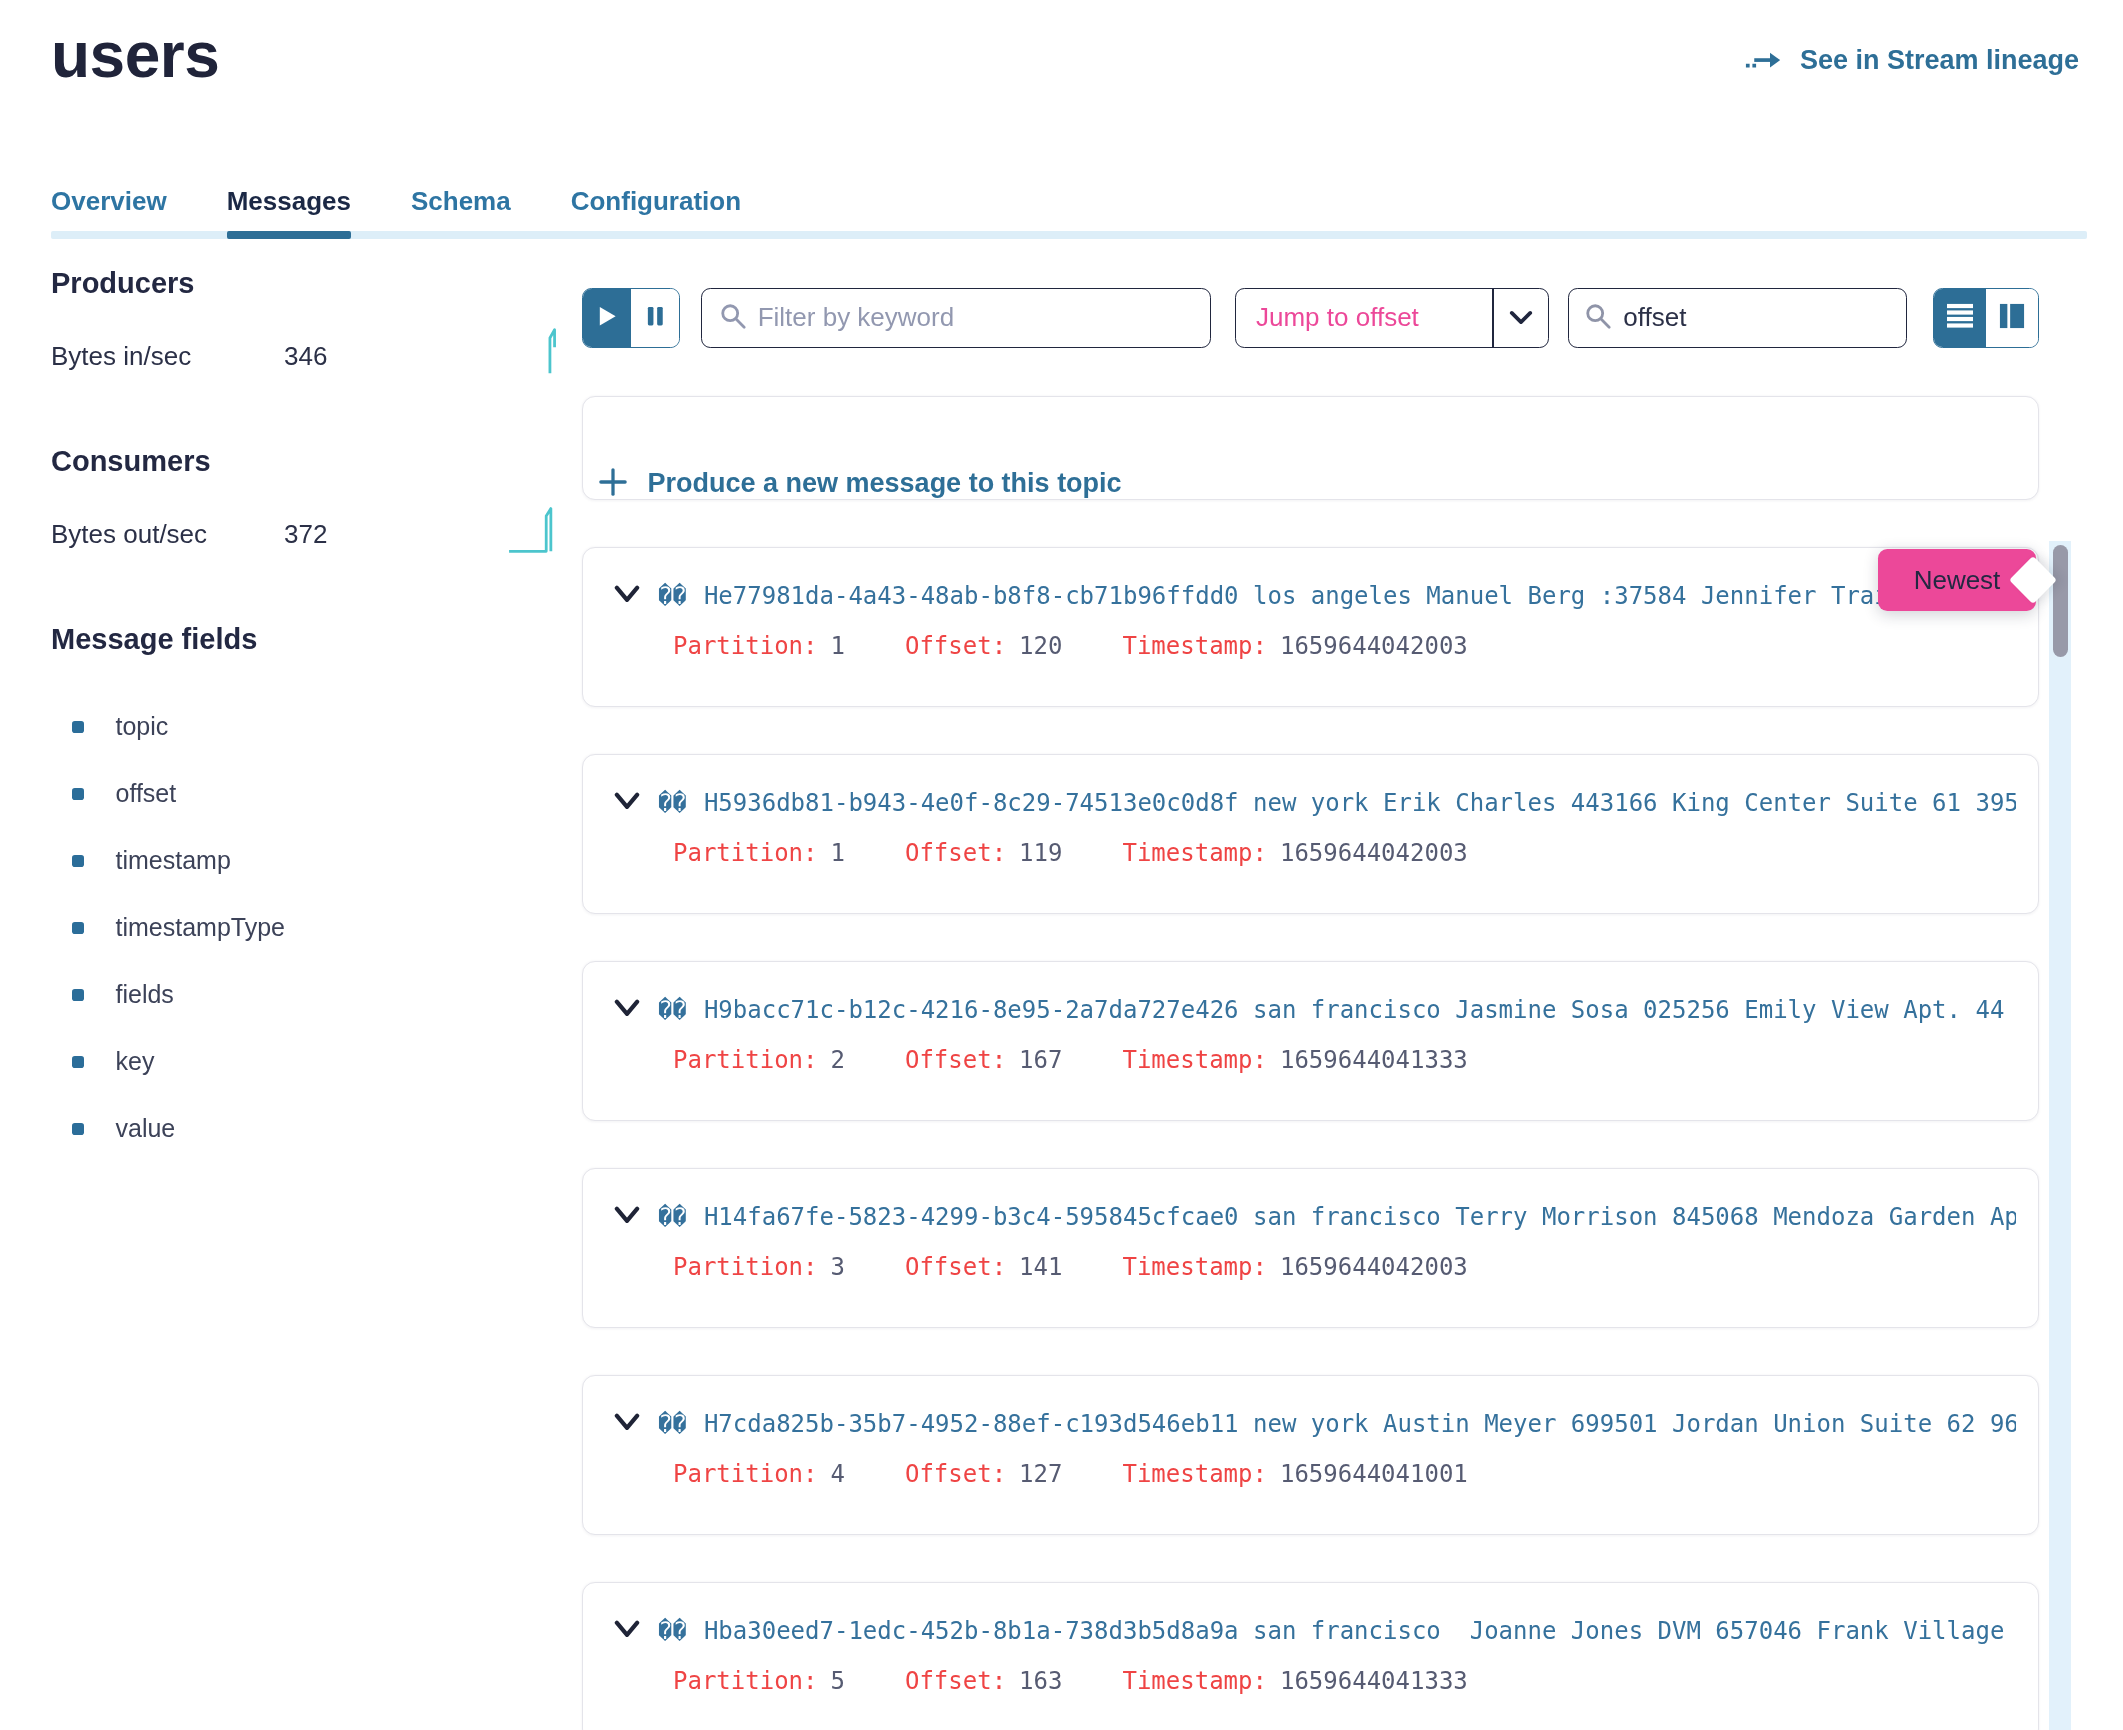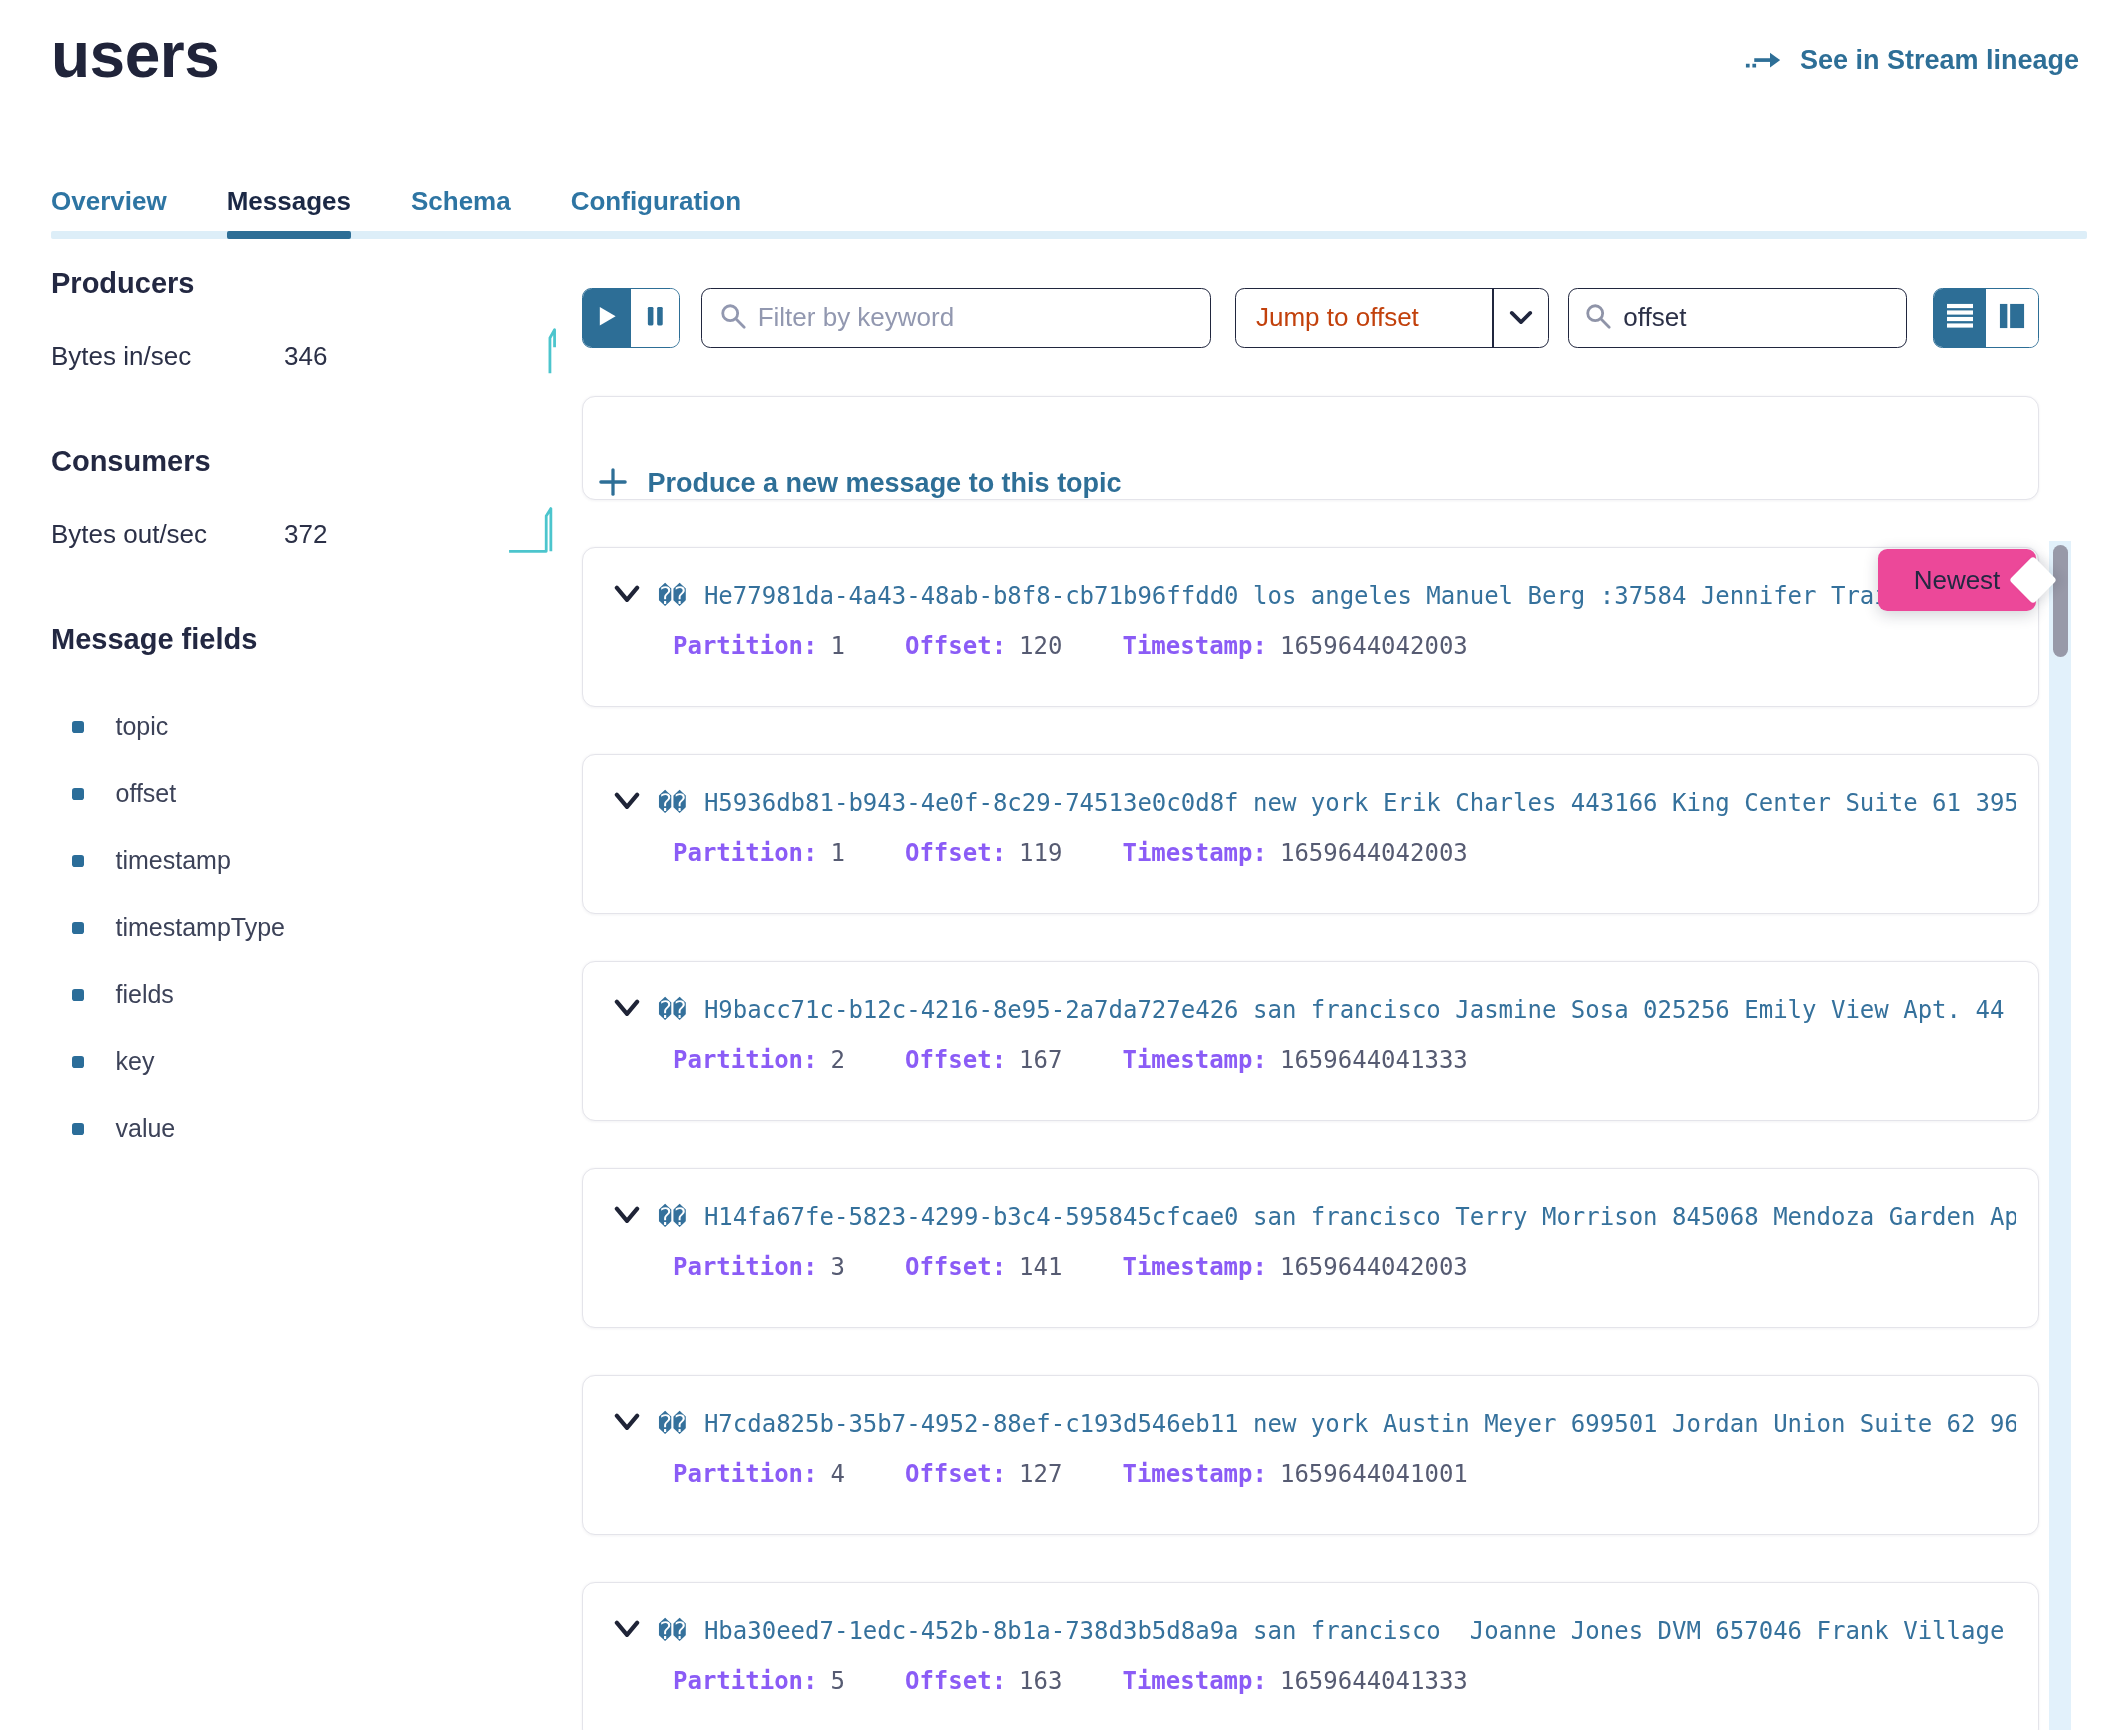--- a/index.html
+++ b/index.html
@@ -50,21 +50,21 @@
   .pp-btn { width:48px; display:flex; align-items:center; justify-content:center; cursor:pointer; }
   .pp-play { background:#2d6e96; }
   .pp-pause { background:#ffffff; }
   .input-box { display:flex; align-items:center; height:60px; border:1.9px solid #20263e;
     border-radius:9.3px; background:#fff; }
   .filter-box { width:510px; margin-left:20.5px; padding:0 17px; }
   .filter-box input, .offset-box input { border:none; outline:none; font-size:26px;
     color:#2b3047; width:100%; font-family:"Liberation Sans",sans-serif; background:transparent; }
   .filter-box input::placeholder { color:#9298b0; opacity:1; }
   .jump-box { width:314px; margin-left:24px; cursor:pointer; }
-  .jump-label { flex:1; padding-left:20.5px; font-size:26px; color:#c2410c; }
+  .jump-label { flex:1; padding-left:20.5px; font-size:26px; color:#ec4899; }
   .jump-divider { width:1.9px; align-self:stretch; background:#20263e; }
   .jump-chevron { width:54px; display:flex; align-items:center; justify-content:center; }
   .offset-box { width:339px; margin-left:19.6px; padding:0 15px; }
   .offset-box input { color:#2b3047; }
   .view-toggle { margin-left:auto; display:flex; height:60px; border:1.9px solid #2d6e96;
     border-radius:9.3px; overflow:hidden; }
   .vt-btn { width:52px; display:flex; align-items:center; justify-content:center; cursor:pointer; }
   .vt-list { background:#2d6e96; }
   .vt-col { background:#ffffff; }
   .sicon { flex:0 0 auto; margin-right:11.2px; }
@@ -82,21 +82,21 @@
     box-shadow:0 0.9px 2.8px rgba(35,40,66,0.06); }
   .msg-head { display:flex; align-items:center; gap:17px; cursor:pointer;
     white-space:nowrap; overflow:hidden; }
   .msg-head svg { flex:0 0 auto; }
   .glyphs { font-family:"DejaVu Sans Mono", monospace; font-size:24px; color:#35719c; }
   .key { font-family:"DejaVu Sans Mono", monospace; font-size:24px; color:#35719c;
     white-space:pre; overflow:hidden; }
   .msg-meta { margin-top:22.4px; margin-left:60px; display:flex; gap:60px;
     font-family:"DejaVu Sans Mono", monospace; font-size:24px; white-space:nowrap; }
   .meta-group { display:flex; gap:13px; }
-  .meta-label { font-weight:700; color:#8b5cf6; }
+  .meta-label { font-weight:400; color:#ef4444; }
   .meta-value { color:#565b72; }
 
   
   .tooltip { position:absolute; left:1878px; top:549px; width:158px; height:62px;
     background:#ec4899; border-radius:9.3px; box-shadow:0 3.7px 15px rgba(30,35,60,0.20);
     display:flex; align-items:center; justify-content:center; z-index:6; }
   .tooltip .tip-text { font-size:26px; color:#232842; }
   .tooltip::after { content:""; position:absolute; right:-14px; top:14px; width:34px; height:34px;
     background:#fff; transform:rotate(45deg); border-radius:3.7px;
     box-shadow:4.7px -4.7px 9.3px rgba(30,35,60,0.10); }

